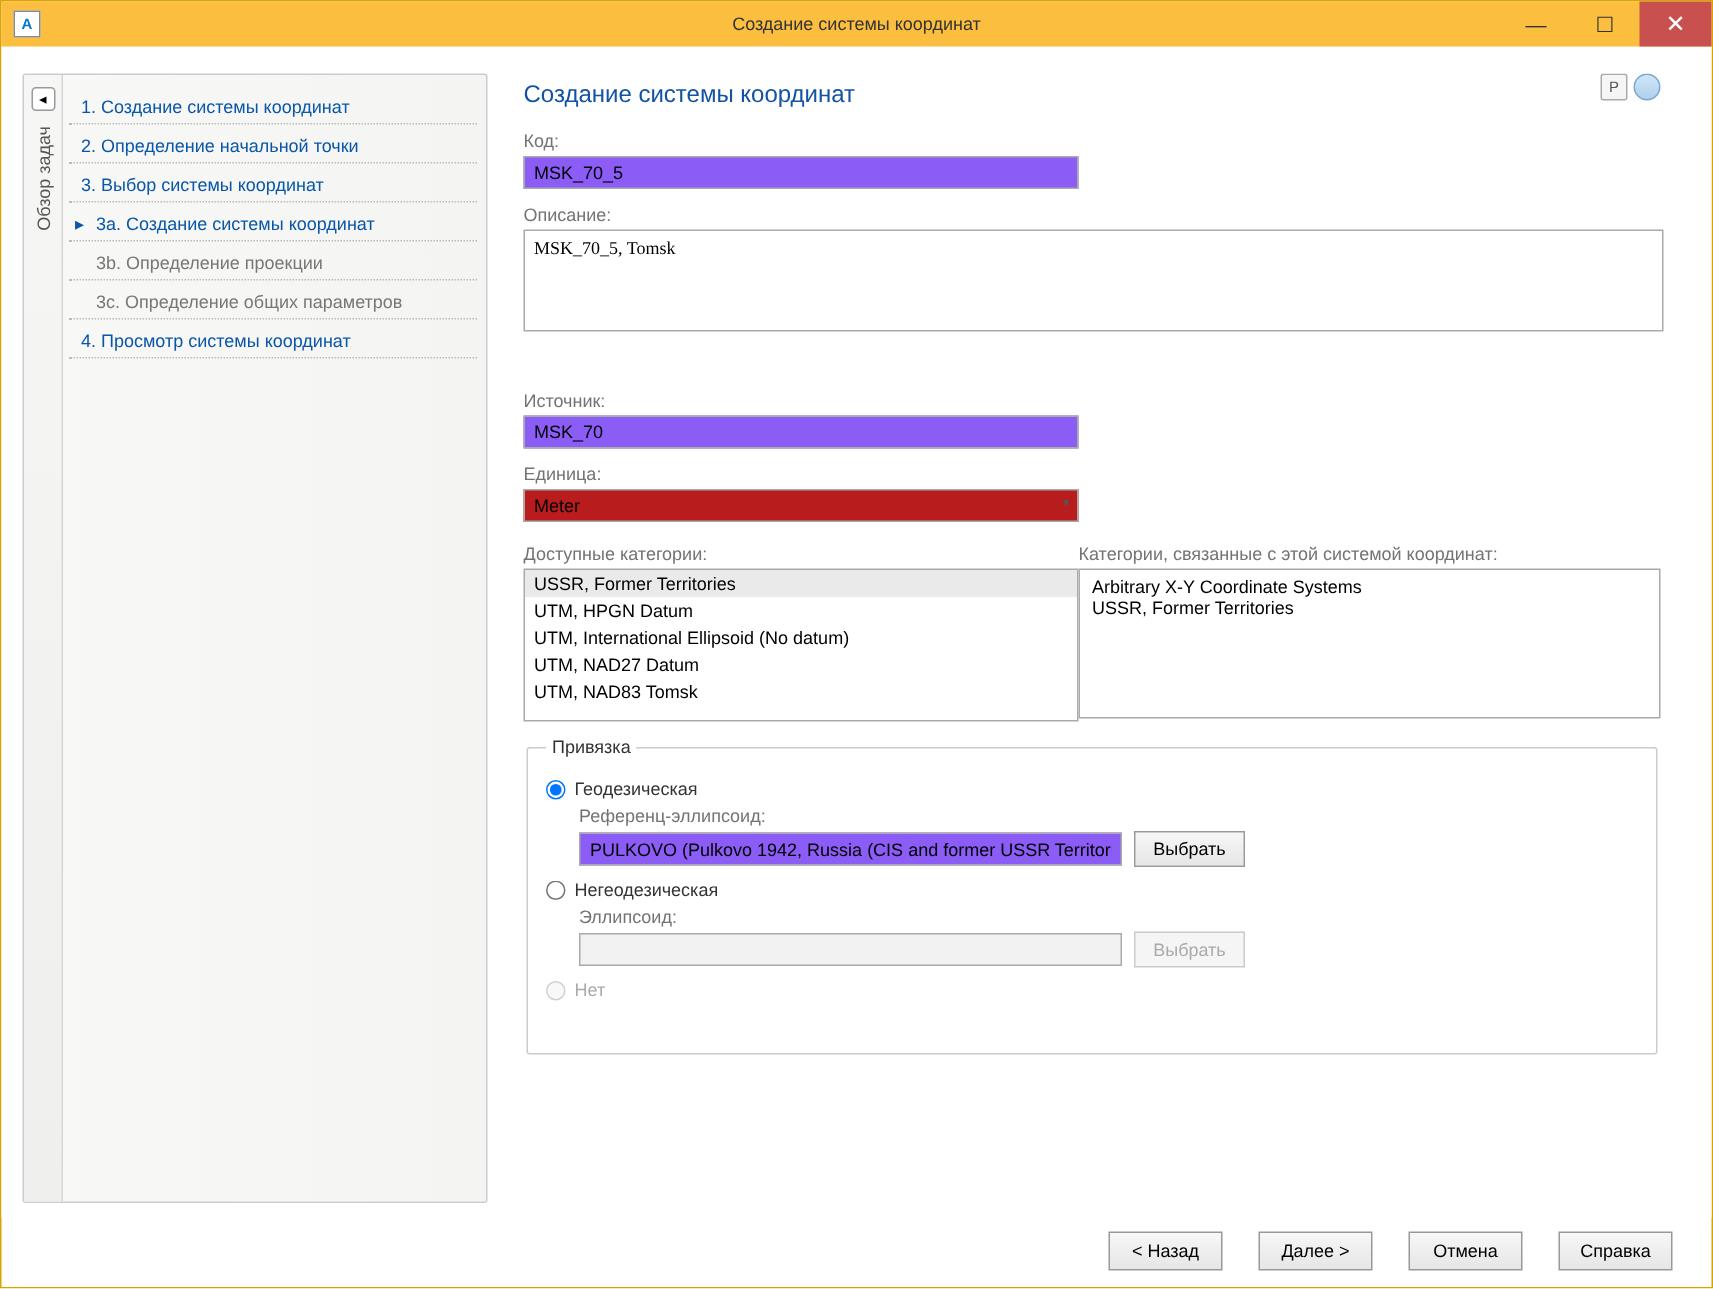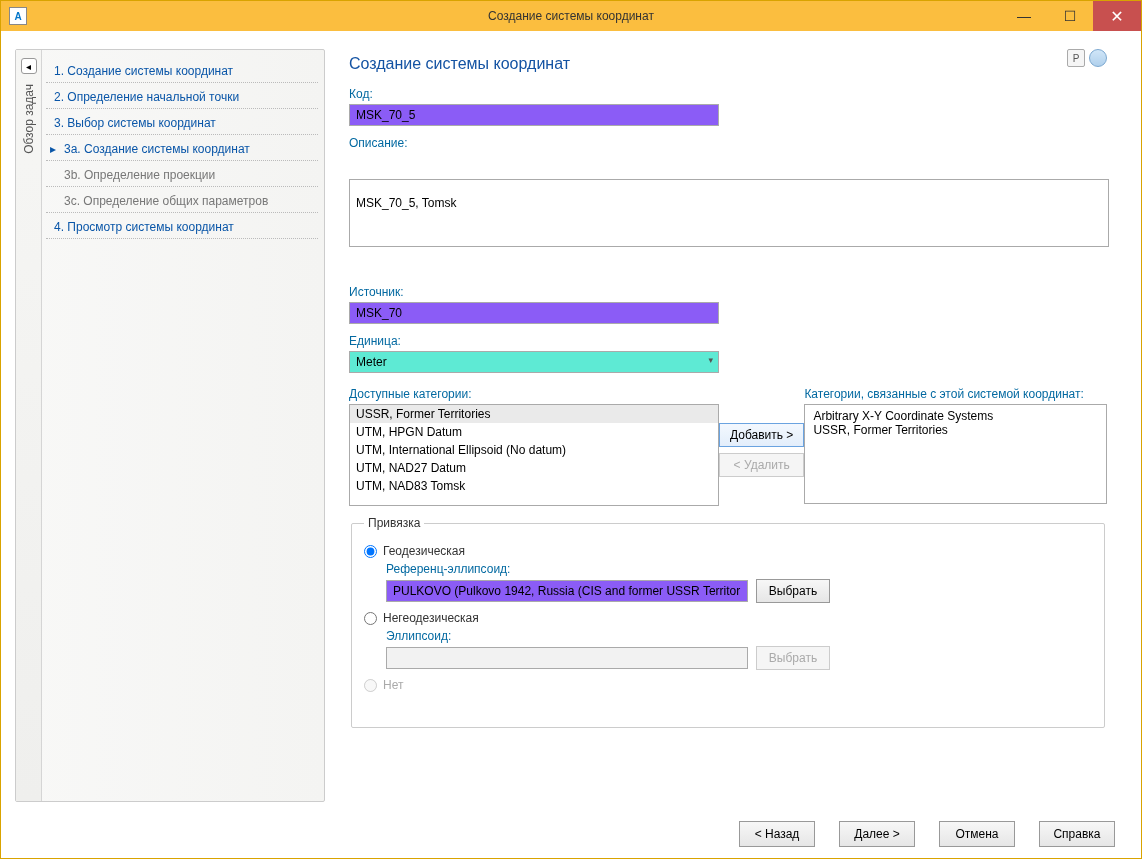--- a/index.html
+++ b/index.html
@@ -24,27 +24,27 @@
   .nav-item.active-parent::before { content: "▸"; position: absolute; left: 4px; color: #0a56a8; }
   .nav-item.active-parent { color: #0a56a8; }
   .nav-item.gray { color: #777; }
   
   .main { flex: 1; padding: 0 20px 0 24px; overflow: auto; }
   .page-title { font-size: 16px; color: #1453a3; margin: 6px 0 14px 0; font-weight: normal; }
   .right-icons { float: right; display: flex; gap: 4px; }
   .ico { width: 18px; height: 18px; border: 1px solid #aaa; border-radius: 2px; display: flex; align-items: center; justify-content: center; font-size: 10px; color: #555; background: #f5f5f5; }
   .ico.globe { border-radius: 50%; background: linear-gradient(#d0e6f8,#b0d0ec); border-color: #7aa7d0; }
 
-  .field-label { font-size: 12px; color: #0369a1; margin: 4px 0 3px 0; display: block; }
+  .field-label { font-size: 12px; color: #737373; margin: 4px 0 3px 0; display: block; }
   .row { margin-bottom: 10px; }
   input.txt, select.sel { font-size: 12px; padding: 3px 6px; border: 1px solid #aaa; background: #8b5cf6; height: 22px; }
   .txt.code { width: 370px; }
-  .txt.desc { width: 760px; height: 68px; resize: none; padding: 16px 6px; font-family: Liberation Sans, sans-serif; font-size: 12px; border: 1px solid #aaa; margin-top: 26px; }
+  .txt.desc { width: 760px; height: 68px; resize: none; padding: 4px 6px; font-family: Liberation Serif, serif; font-size: 12px; border: 1px solid #aaa; }
   .txt.src { width: 370px; }
-  .sel.unit { width: 370px; background: #5eead4; appearance: none; -webkit-appearance: none; padding-right: 20px; }
+  .sel.unit { width: 370px; background: #b91c1c; appearance: none; -webkit-appearance: none; padding-right: 20px; }
   .sel-wrap { position: relative; display: inline-block; }
   .sel-wrap::after { content: "▾"; font-size: 9px; position: absolute; right: 6px; top: 4px; pointer-events: none; color: #555; }
 
   .cat-row { display: flex; align-items: flex-start; }
   .avail-col { width: 370px; }
   .btns-col { display: flex; flex-direction: column; gap: 6px; margin-top: 40px; }
   .assoc-col { flex: 1; }
   .listbox { border: 1px solid #aaa; height: 102px; overflow-y: scroll; font-size: 12px; background: #fff; }
   .listbox .opt { padding: 2px 6px; }
   .listbox .opt.sel { background: #eaeaea; }
@@ -133,24 +133,20 @@
         <div class="avail-col">
           <span class="field-label">Доступные категории:</span>
           <div class="listbox">
             <div class="opt sel">USSR, Former Territories</div>
             <div class="opt">UTM, HPGN Datum</div>
             <div class="opt">UTM, International Ellipsoid (No datum)</div>
             <div class="opt">UTM, NAD27 Datum</div>
             <div class="opt">UTM, NAD83 Tomsk</div>
           </div>
         </div>
-        <div class="btns-col">
-          <button class="btn hl">Добавить &gt;</button>
-          <button class="btn" disabled="">&lt; Удалить</button>
-        </div>
         <div class="assoc-col">
           <span class="field-label">Категории, связанные с этой системой координат:</span>
           <div class="cat-assoc">
             <div>Arbitrary X-Y Coordinate Systems</div>
             <div>USSR, Former Territories</div>
           </div>
         </div>
       </div>
 
       <fieldset class="bind">

